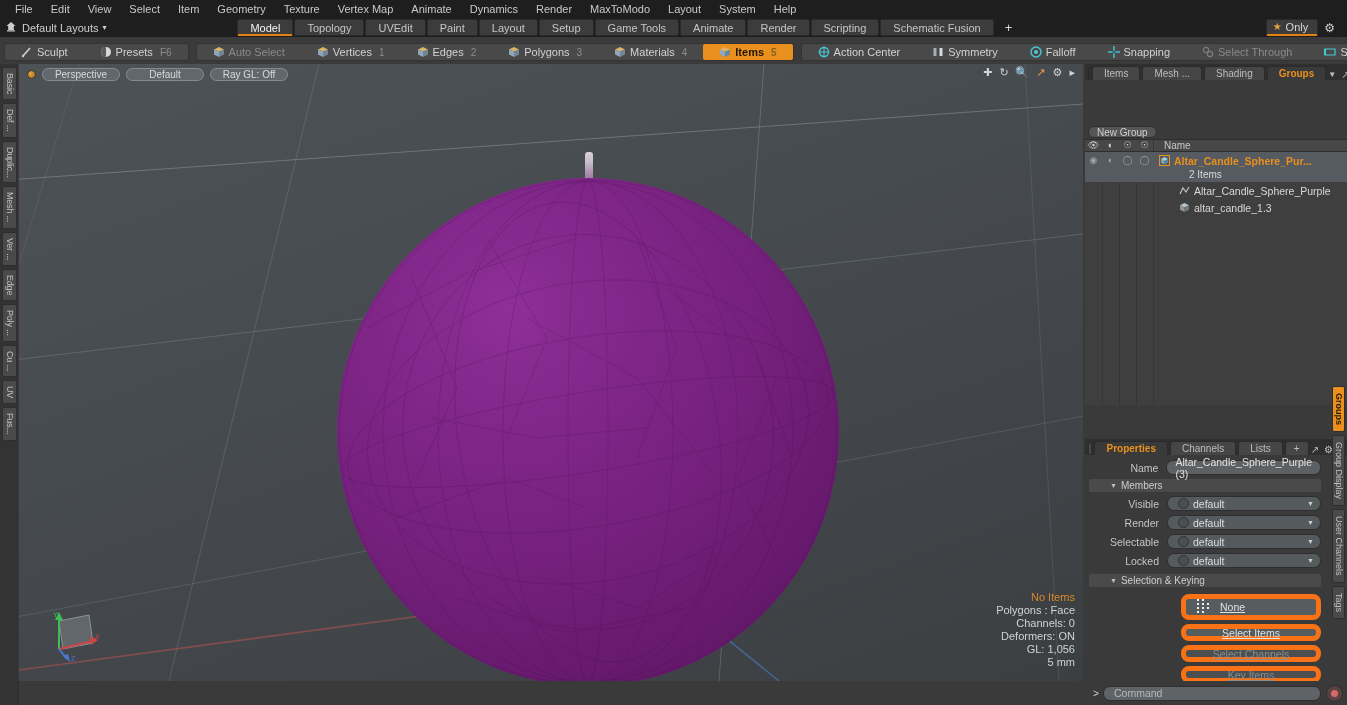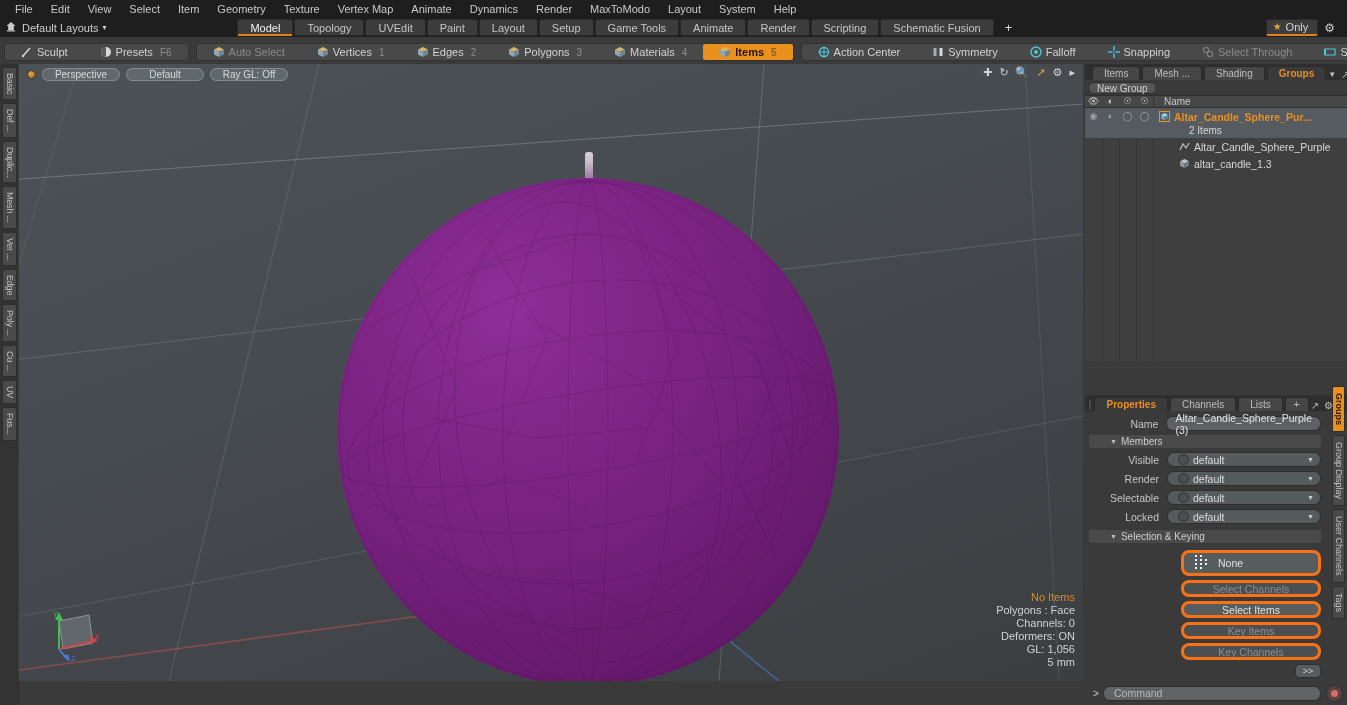--- a/index.html
+++ b/index.html
@@ -148,21 +148,21 @@
   .ptab {
     height:14px; line-height:13px; padding:0 11px; font-size:10px; color:#bdbdbd;
     background:#464646; border:1px solid #2b2b2b; border-bottom:none;
     border-radius:3px 3px 0 0; margin-right:2px; white-space:nowrap;
   }
   .ptab.active { color:#e9901e; background:#3a3a3a; font-weight:bold; }
   .tabrow .sp { margin-left:auto; display:flex; align-items:center; gap:5px; padding-right:5px; color:#c2c2c2; font-size:9px;}
   .tabrow .ic-caret { font-size:8px; }
   .tabrow .ic-exp { color:#c2c2c2; font-size:10px; }
 
-  .newgroup-row { height:15px; background:#3a3a3a; display:flex; align-items:center; padding:0 3px; }
+  .newgroup-row { height:15px; background:#3a3a3a; display:flex; align-items:center; padding:0 3px;margin-top:44px; }
   .newgroup-btn {
     height:12px; line-height:11px; padding:0 8px; font-size:10px; color:#cfcfcf;
     background:#555; border:1px solid #2e2e2e; border-radius:6px; min-width:68px;
   }
 
   .listhead {
     display:flex; align-items:center; height:13px; background:#474747;
     border-top:1px solid #2e2e2e; border-bottom:1px solid #2e2e2e;
   }
   .colicon { width:17px; text-align:center; color:#d3d3d3; font-size:9px; line-height:13px;}
@@ -201,22 +201,22 @@
     width:11px; height:11px; border-radius:50%; background:#4a4f52;
     border:1px solid #333; margin-right:4px; flex:none;
   }
   .section {
     height:13px; background:#4a4a4a; display:flex; align-items:center; gap:4px;
     padding-left:21px; font-size:10px; color:#cdcdcd; margin:2px 4px 2px 4px; border-radius:2px;
   }
   .section .tri { font-size:7px; color:#bdbdbd; }
   .btnrow { display:flex; justify-content:flex-end; padding:2px 4px; }
   .pbtn {
-    width:140px; height:17px; background:#575c5f; border:3px solid #f97316; border-radius:8px;
-    color:#e0e0e0; font-size:10.5px; display:flex; align-items:center; justify-content:center;
+    width:140px; height:17px; background:#575c5f; border:5px solid #f97316; border-radius:8px;
+    color:#e0e0e0; font-size:10.5px; display:flex; align-items:center; justify-content:center;text-decoration:underline;
   }
   .pbtn.dim { color:#888d90; background:#4b4f52; }
   .pbtn.big { height:26px; justify-content:flex-start; padding-left:10px; gap:8px; }
   .dots { width:16px; height:18px; flex:none; }
   .smallbtn {
     width:26px; height:14px; background:#575c5f; border:1px solid #2e2e2e; border-radius:4px;
     color:#cfcfcf; font-size:9px; display:flex; align-items:center; justify-content:center;
   }
 
   
@@ -733,27 +733,27 @@
                       <rect x="6" y="9" width="2" height="2"></rect>
                       <rect x="11" y="9" width="2" height="2"></rect>
                       <rect x="1" y="13" width="2" height="2"></rect>
                       <rect x="6" y="13" width="2" height="2"></rect>
                     </g>
                   </svg></span>
                 <span>None</span>
               </div>
             </div>
             <div class="btnrow" style="padding-right: 26px;">
+              <div class="pbtn">
+                <span>Select Items</span>
+              </div>
+            </div>
+            <div class="btnrow" style="padding-right: 26px;">
               <div class="pbtn dim">
                 <span>Select Channels</span>
-              </div>
-            </div>
-            <div class="btnrow" style="padding-right: 26px;">
-              <div class="pbtn">
-                <span>Select Items</span>
               </div>
             </div>
             <div class="btnrow" style="padding-right: 26px;">
               <div class="pbtn dim">
                 <span>Key Items</span>
               </div>
             </div>
             <div class="btnrow" style="padding-right: 26px;">
               <div class="pbtn dim">
                 <span>Key Channels</span>

